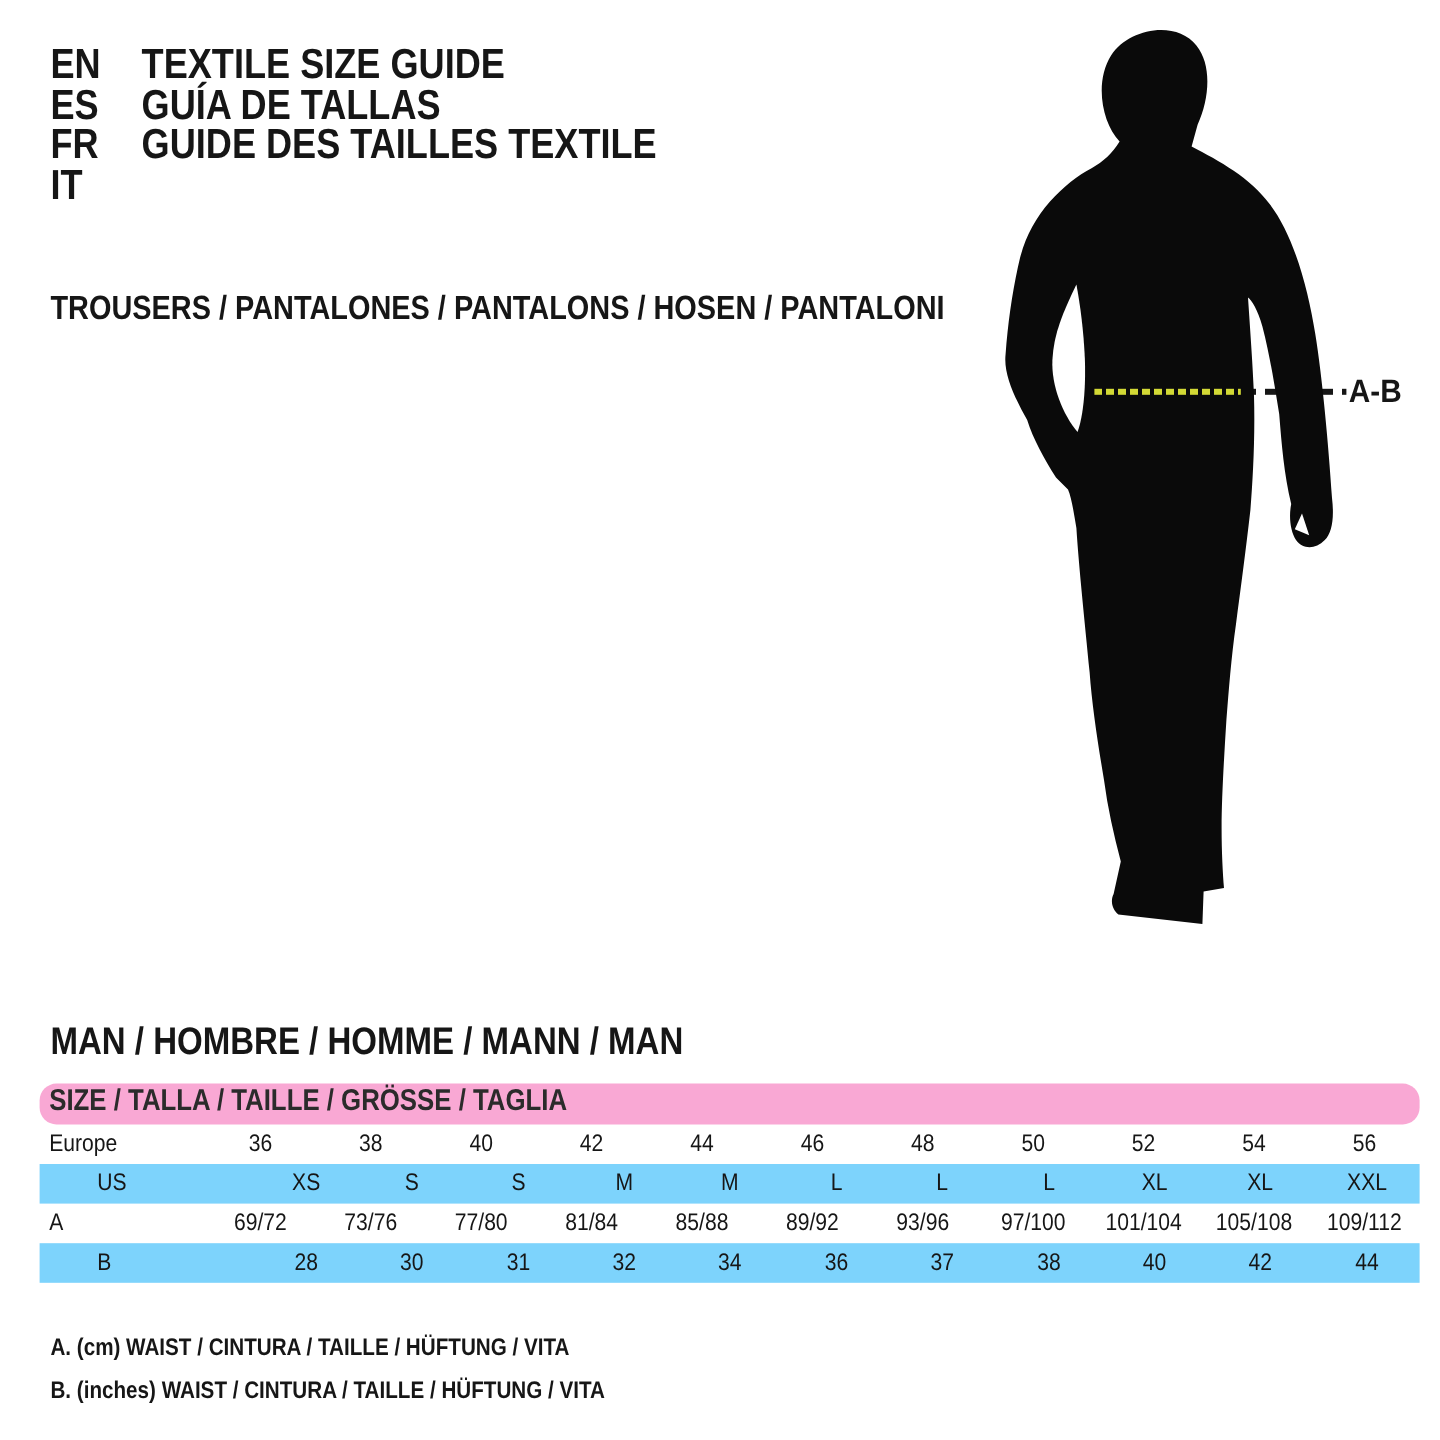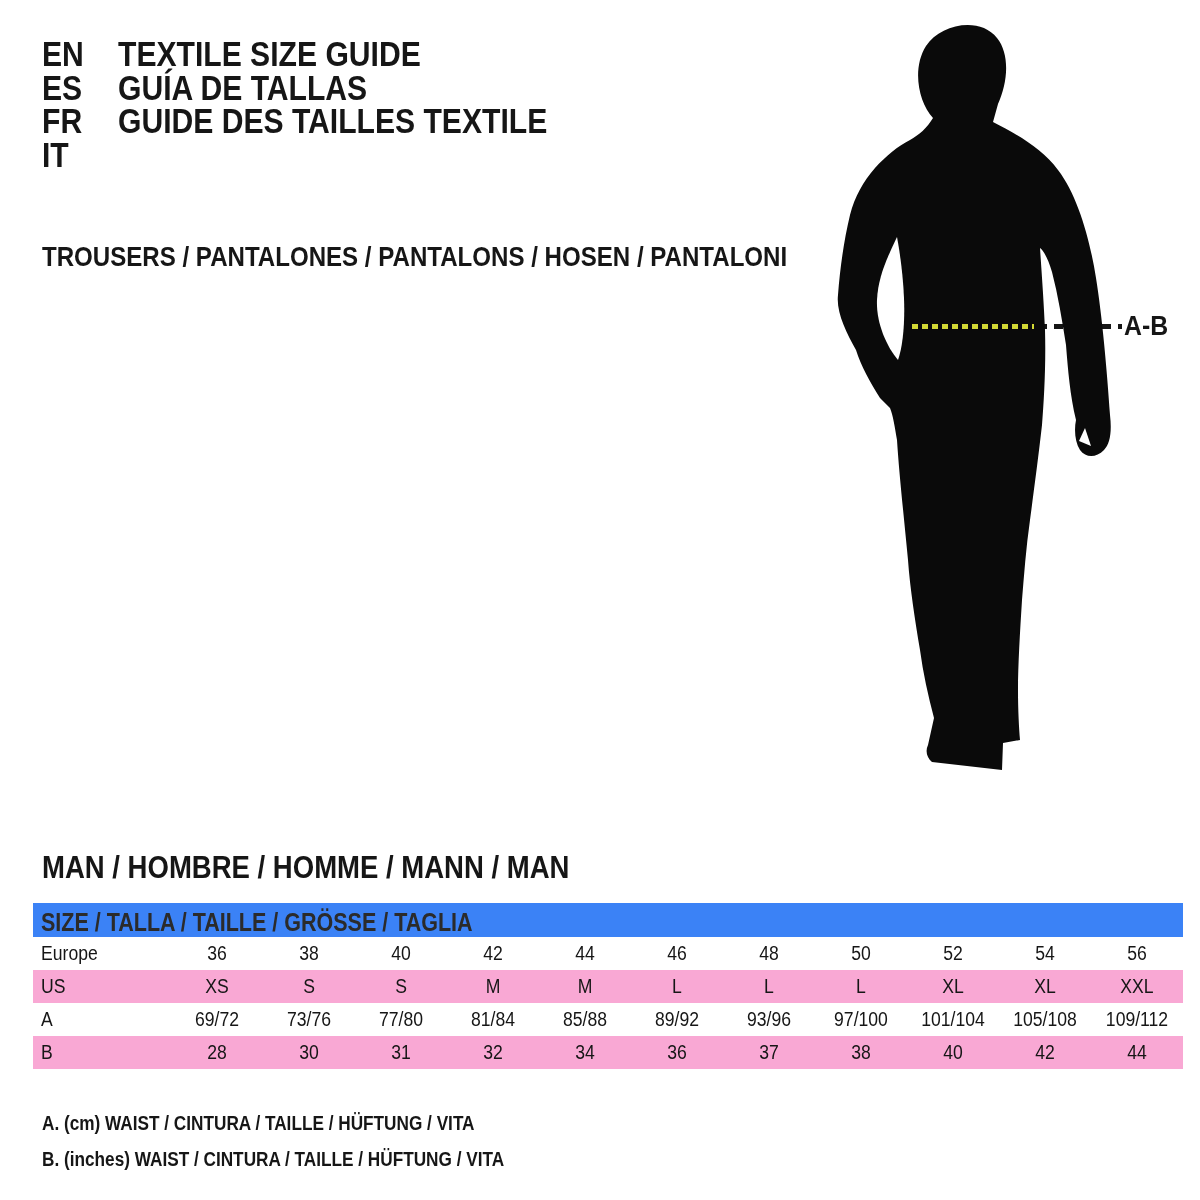--- a/index.html
+++ b/index.html
@@ -33,25 +33,25 @@
   .waist-dots-yellow {
     position:absolute; left:912px; top:324px; width:122px; height:5px; z-index:3;
     background:repeating-linear-gradient(90deg,#d3d935 0 6px,transparent 6px 10px);
   }
   .ab-label { position:absolute; left:1124px; top:311px; height:30px; line-height:30px; z-index:4; font-weight:bold; font-size:27px; }
   .ab-label .cond { transform:scaleX(0.92); }
 
   
   .size-table { position:absolute; left:33px; top:903px; width:1150px; }
   .thead {
-    height:34px; background:#3b82f6; display:flex; align-items:flex-end;
-    padding-left:8px; box-sizing:border-box; font-weight:bold; font-size:25px; color:#2b2b2b;
+    height:34px; background:#f9a8d4; display:flex; align-items:flex-start;
+    padding-left:8px; box-sizing:border-box; font-weight:bold; font-size:25px; color:#2b2b2b;border-radius:14px;
   }
   .trow { display:flex; height:33px; align-items:center; font-size:20px; }
-  .trow.alt { background:#f9a8d4; }
+  .trow.alt { background:#7dd3fc;padding-left:40px; }
   .tlabel { width:130px; padding-left:8px; box-sizing:content-box; }
   .tlabel .cond { transform:scaleX(0.88); }
   .tcell { flex:1; text-align:center; transform:scaleX(0.88); white-space:nowrap; }
 
   
   .footnotes { position:absolute; left:42px; top:1108px; }
   .footnote { height:36px; line-height:30px; font-weight:bold; font-size:20px; }
 </style>
 </head>
 <body>

